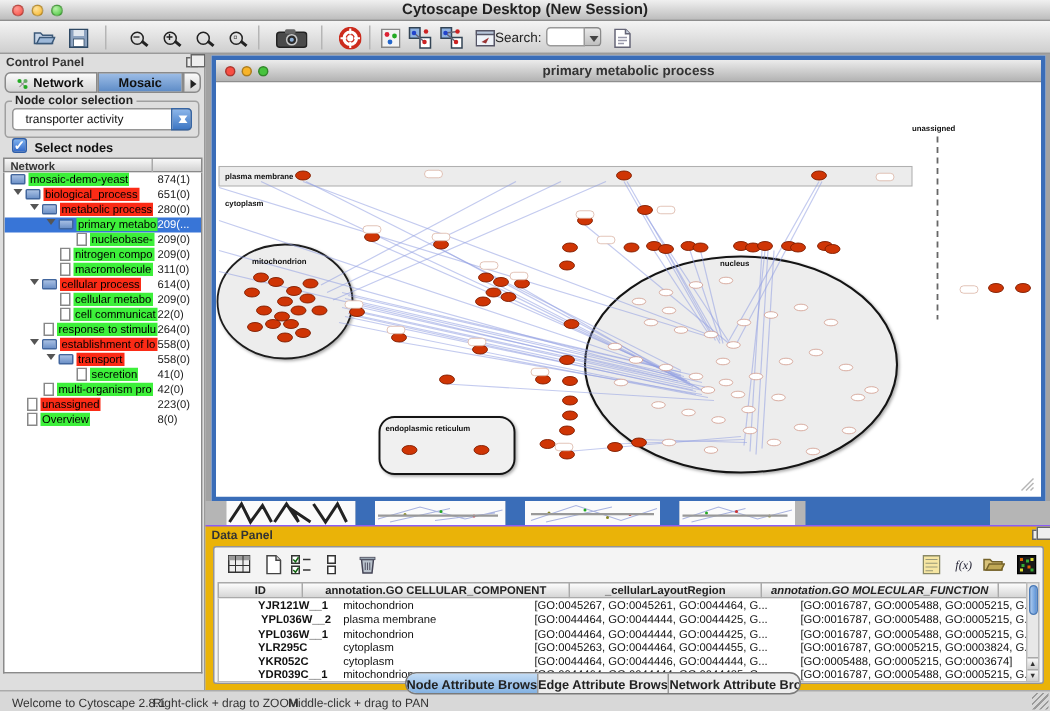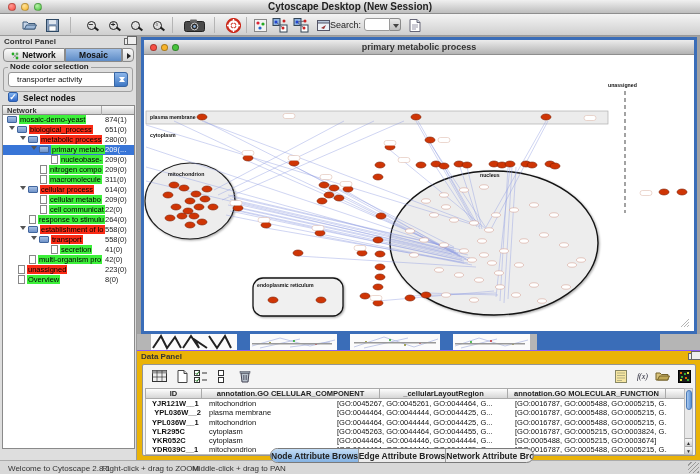--- a/index.html
+++ b/index.html
@@ -83,21 +83,21 @@
 
 .data-panel { position:absolute; left:137px; top:350px; width:563px; height:110px; background:#eab308; border-top:1px solid #8b5cf6;}
 .dp-body { position:absolute; left:5px; top:13px; width:554px; height:92px; background:#f4f4f4; border:1px solid #949494; border-radius:2px;}
 .dp-toolbar { position:absolute; left:0; top:0; width:100%; height:22px; }
 .dp-btn { position:absolute; top:3px; width:18px; height:16px; display:flex; align-items:center; justify-content:flex-end;}
 .dtable-head { position:absolute; left:2px; top:23px; width:541px; height:11px; display:flex; }
 .dth { background:linear-gradient(#fdfdfd,#d6d6d6); border:1px solid #aaa; border-left:none; font-size:7.5px;
   font-weight:bold; color:#222; text-align:center; line-height:10px; overflow:hidden; white-space:nowrap;}
 .dth:first-child{border-left:1px solid #aaa;}
 .dtable-body { position:absolute; left:2px; top:34px; width:541px; height:56px; background:#fff; border:1px solid #bbb; border-top:none; overflow:hidden;}
-.drow { display:flex; height:9.3px; line-height:9.3px; font-size:7.5px; color:#111; white-space:nowrap; }
+.drow { display:flex; height:9.3px; line-height:9.3px; font-size:7.5px; color:#111; white-space:nowrap;margin-left:20px; }
 .dcell { overflow:hidden; padding-left:6px; }
 .dcell.id { font-weight:bold; }
 .dscroll { position:absolute; right:2px; top:23px; width:9px; height:67px; background:#e8e8e8; border:1px solid #bbb;}
 .dthumb { position:absolute; left:0.5px; top:1px; width:6px; height:20px; border-radius:3px;
   background:linear-gradient(90deg,#a9c9ef,#5c92d6); border:1px solid #4a7ab8;}
 .dsb { position:absolute; left:0; width:7px; height:8px; background:linear-gradient(#fafafa,#cfcfcf); border-top:1px solid #aaa; font-size:5px; text-align:center; line-height:8px; color:#333;}
 
 .bottom-tabs { position:absolute; left:270px; top:448px; width:264px; height:15px; border:1px solid #7a7a7a;
   border-radius:8px; background:#ececec; display:flex; overflow:hidden; z-index:5;}
 .btab { flex:1; font-size:8.5px; font-weight:bold; color:#222; text-align:center; line-height:14px;
@@ -566,21 +566,21 @@
               <rect x="7" y="7" width="2" height="2" fill="#d60"></rect>
               <rect x="9" y="9" width="2" height="2" fill="#3a3"></rect>
               <rect x="2" y="9" width="2" height="2" fill="#dd3"></rect>
             </svg>
         </span>
       </div>
       <div class="dtable-head" id="table-head">
           <div class="dth" style="width: 57px;">ID</div>
           <div class="dth" style="width: 178px;">annotation.GO CELLULAR_COMPONENT</div>
           <div class="dth" style="width: 128px;">_cellularLayoutRegion</div>
-          <div class="dth" style="width: 158px;">annotation.GO MOLECULAR_FUNCTION</div>
+          <div class="dth" style="width: 158px; font-style: italic;">annotation.GO MOLECULAR_FUNCTION</div>
           <div class="dth" style="flex: 1 1 0%;"></div>
         </div>
       <div class="dtable-body" id="table-rows">
           <div class="drow">
             <span class="dcell id" style="width: 57px;">YJR121W__1</span>
             <span class="dcell" style="width: 128px;">mitochondrion</span>
             <span class="dcell" style="width: 178px;">[GO:0045267, GO:0045261, GO:0044464, G...</span>
             <span class="dcell" style="width: 158px;">[GO:0016787, GO:0005488, GO:0005215, G...</span>
           </div>
           <div class="drow">

